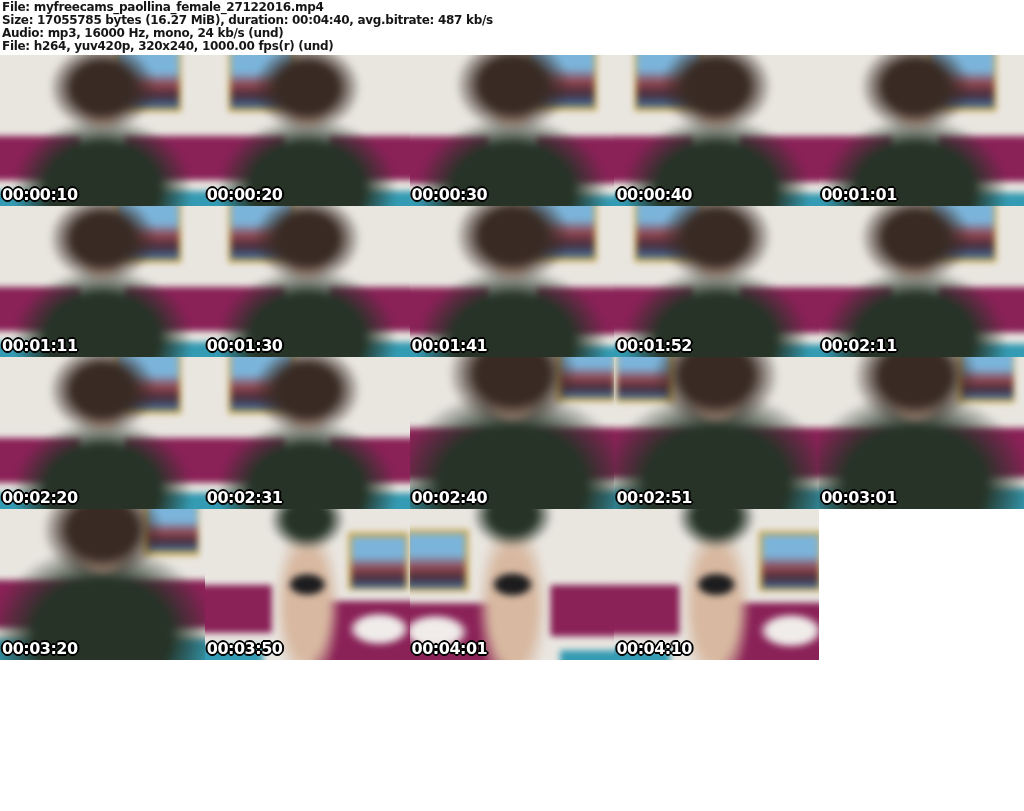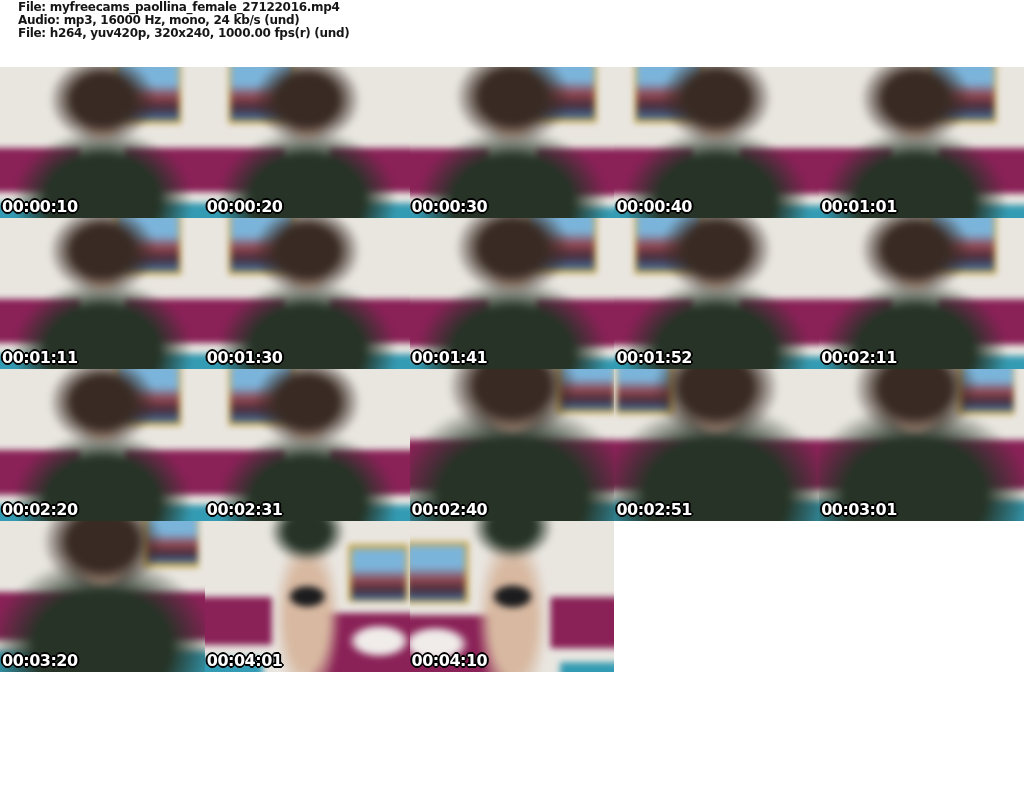--- a/index.html
+++ b/index.html
@@ -7,22 +7,22 @@
   body {
     width: 1024px;
     height: 811px;
     overflow: hidden;
     background: var(--background, #ffffff);
     font-family: "DejaVu Sans", "Liberation Sans", sans-serif;
   }
 
   
   .header {
-    height: 67px;
-    padding: 1px 2px 0 18px;
+    height: 55px;
+    padding: 1px 2px 0 2px;
     background: var(--background, #ffffff);
   }
   .header .line {
     font-size: 12px;
     line-height: 13px;
     font-weight: 700;
     letter-spacing: -0.3px;
     white-space: nowrap;
     color: var(--header_text, #161616);
   }
@@ -121,20 +121,21 @@
        0    2px 0 var(--timestamp_outline, #000);
   }
 </style>
 </head>
 <body>
 
 <div>
 
   <div class="header">
     <div class="line">File: myfreecams_paollina_female_27122016.mp4</div>
+    <div class="line">Size: 17055785 bytes (16.27 MiB), duration: 00:04:40, avg.bitrate: 487 kb/s</div>
     <div class="line">Audio: mp3, 16000 Hz, mono, 24 kb/s (und)</div>
     <div class="line">File: h264, yuv420p, 320x240, 1000.00 fps(r) (und)</div>
   </div>
 
   <div class="grid">
 
     <div class="thumb vA">
       <div class="scene"></div>
       <span class="ts">00:00:10</span>
     </div>
@@ -197,20 +198,24 @@
       <div class="scene"></div>
       <span class="ts">00:03:01</span>
     </div>
     <div class="thumb vB">
       <div class="scene"></div>
       <span class="ts">00:03:20</span>
     </div>
 
     <div class="thumb vC">
       <div class="scene"></div>
+      <span class="ts">00:03:50</span>
+    </div>
+    <div class="thumb vC">
+      <div class="scene"></div>
       <span class="ts">00:04:01</span>
     </div>
     <div class="thumb vC">
       <div class="scene"></div>
       <span class="ts">00:04:10</span>
     </div>
 
   </div>
 </div>
 

